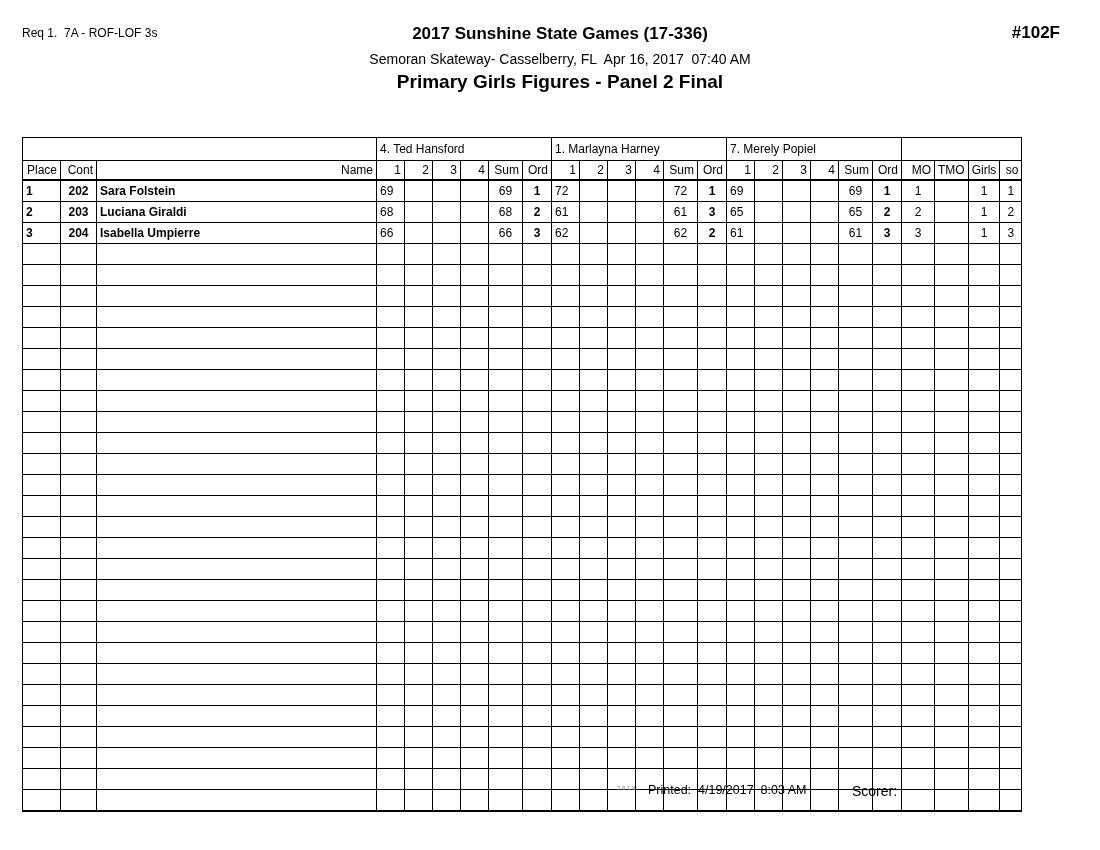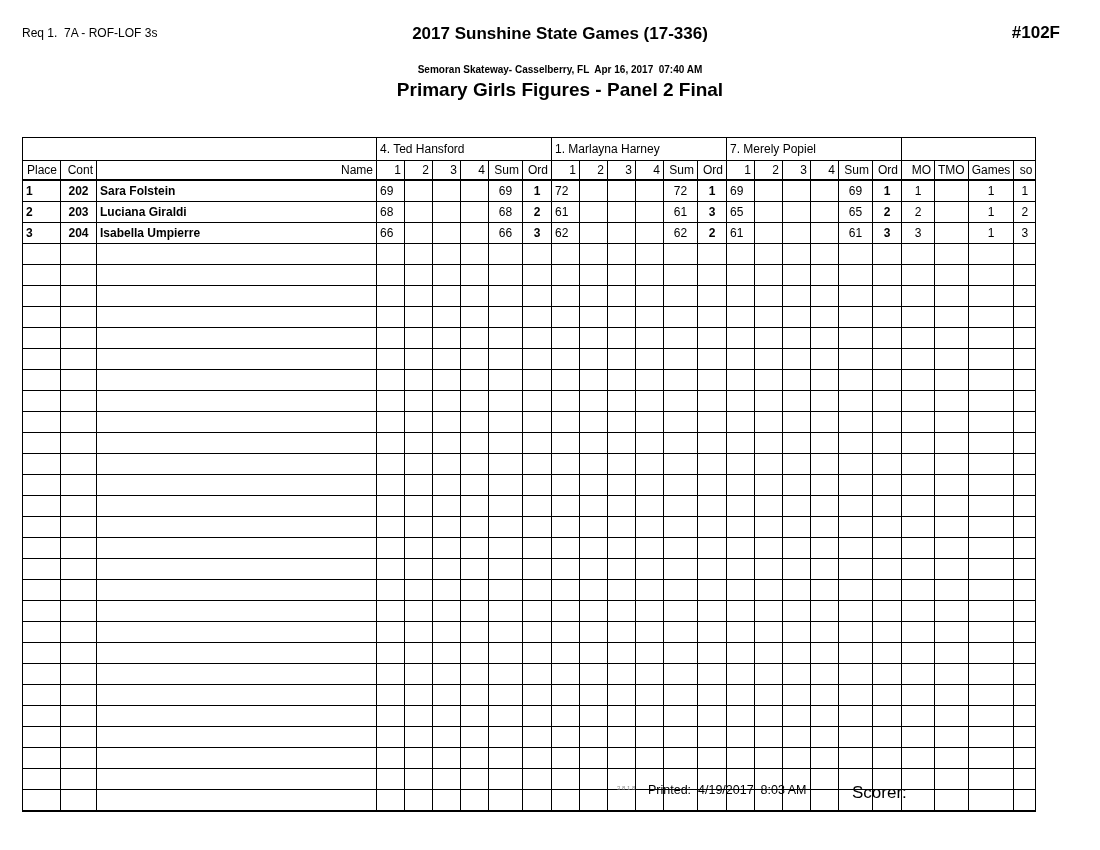--- a/index.html
+++ b/index.html
@@ -4,21 +4,21 @@
 <style>
   html,body { margin:0; padding:0; background:#ffffff; }
   .page {
     position:relative; width:1100px; height:850px; background:#fff;
     font-family:"Liberation Sans", sans-serif; color:#000; overflow:hidden;padding-left:37px;
   }
   .req    { position:absolute; left:22px;  top:26px; font-size:12px; white-space:pre; }
   .docnum { position:absolute; right:77px; top:23px; font-size:17px; font-weight:bold; }
   .titles { position:absolute; left:30px; top:24px; width:1060px; text-align:center; }
   .t1 { font-size:17px; font-weight:bold; }
-  .t2 { font-size:10px; margin-top:20px; white-space:pre;font-weight:bold; }
+  .t2 { font-size:14px; margin-top:7px; white-space:pre; }
   .t3 { font-size:19px; font-weight:bold; margin-top:4px; }
   .t4 { font-size:15px; margin-top:3px; }
 
   table.results {
     position:absolute; left:22px; top:137px;
     border-collapse:collapse; table-layout:fixed;
   }
   table.results td {
     border:1px solid #000; padding:0 3px; font-size:12px;
     overflow:hidden; white-space:nowrap; vertical-align:middle; height:20px;
@@ -29,21 +29,21 @@
   td.nb { border:none; }
   td.jb { border:1px solid #000; text-align:left; padding-left:6px; white-space:pre; }
   td.ord { border-left:4px solid #000; border-right:4px solid #000; }
   td.ctr { text-align:center; }
   td.lp  { text-align:left; padding-left:5px; }
   td.b   { font-weight:bold; }
   td.name{ font-size:13px; }
 
   .ver     { position:absolute; left:617px; top:785px; font-size:6px; color:#8a8a8a; }
   .printed { position:absolute; left:648px; top:783px; font-size:12.5px; white-space:pre;text-align:center; }
-  .scorer  { position:absolute; left:852px; top:783px; font-size:17px; }
+  .scorer  { position:absolute; left:852px; top:783px; font-size:14px; }
 </style>
 </head>
 <body>
 
 <div class="page">
   <div class="req">Req 1.  7A - ROF-LOF 3s</div>
   <div class="docnum">#102F</div>
 
   <div class="titles">
     <div class="t1">2017 Sunshine State Games (17-336)</div>
@@ -104,21 +104,21 @@
           <td class="hdr ctr">Sum</td>
           <td class="hdr ctr ord">Ord</td>
           <td class="hdr ctr">1</td>
           <td class="hdr ctr">2</td>
           <td class="hdr ctr">3</td>
           <td class="hdr ctr">4</td>
           <td class="hdr ctr">Sum</td>
           <td class="hdr ctr ord">Ord</td>
           <td class="hdr ctr">MO</td>
           <td class="hdr ctr">TMO</td>
-          <td class="hdr ctr">Games</td>
+          <td class="hdr ctr">Girls</td>
           <td class="hdr ctr">so</td>
         </tr>
         <tr>
           <td class="b lp">1</td>
           <td class="b ctr">202</td>
           <td class="b lp name">Sara Folstein</td>
           <td class="lp">69</td>
           <td class="lp"></td>
           <td class="lp"></td>
           <td class="lp"></td>

